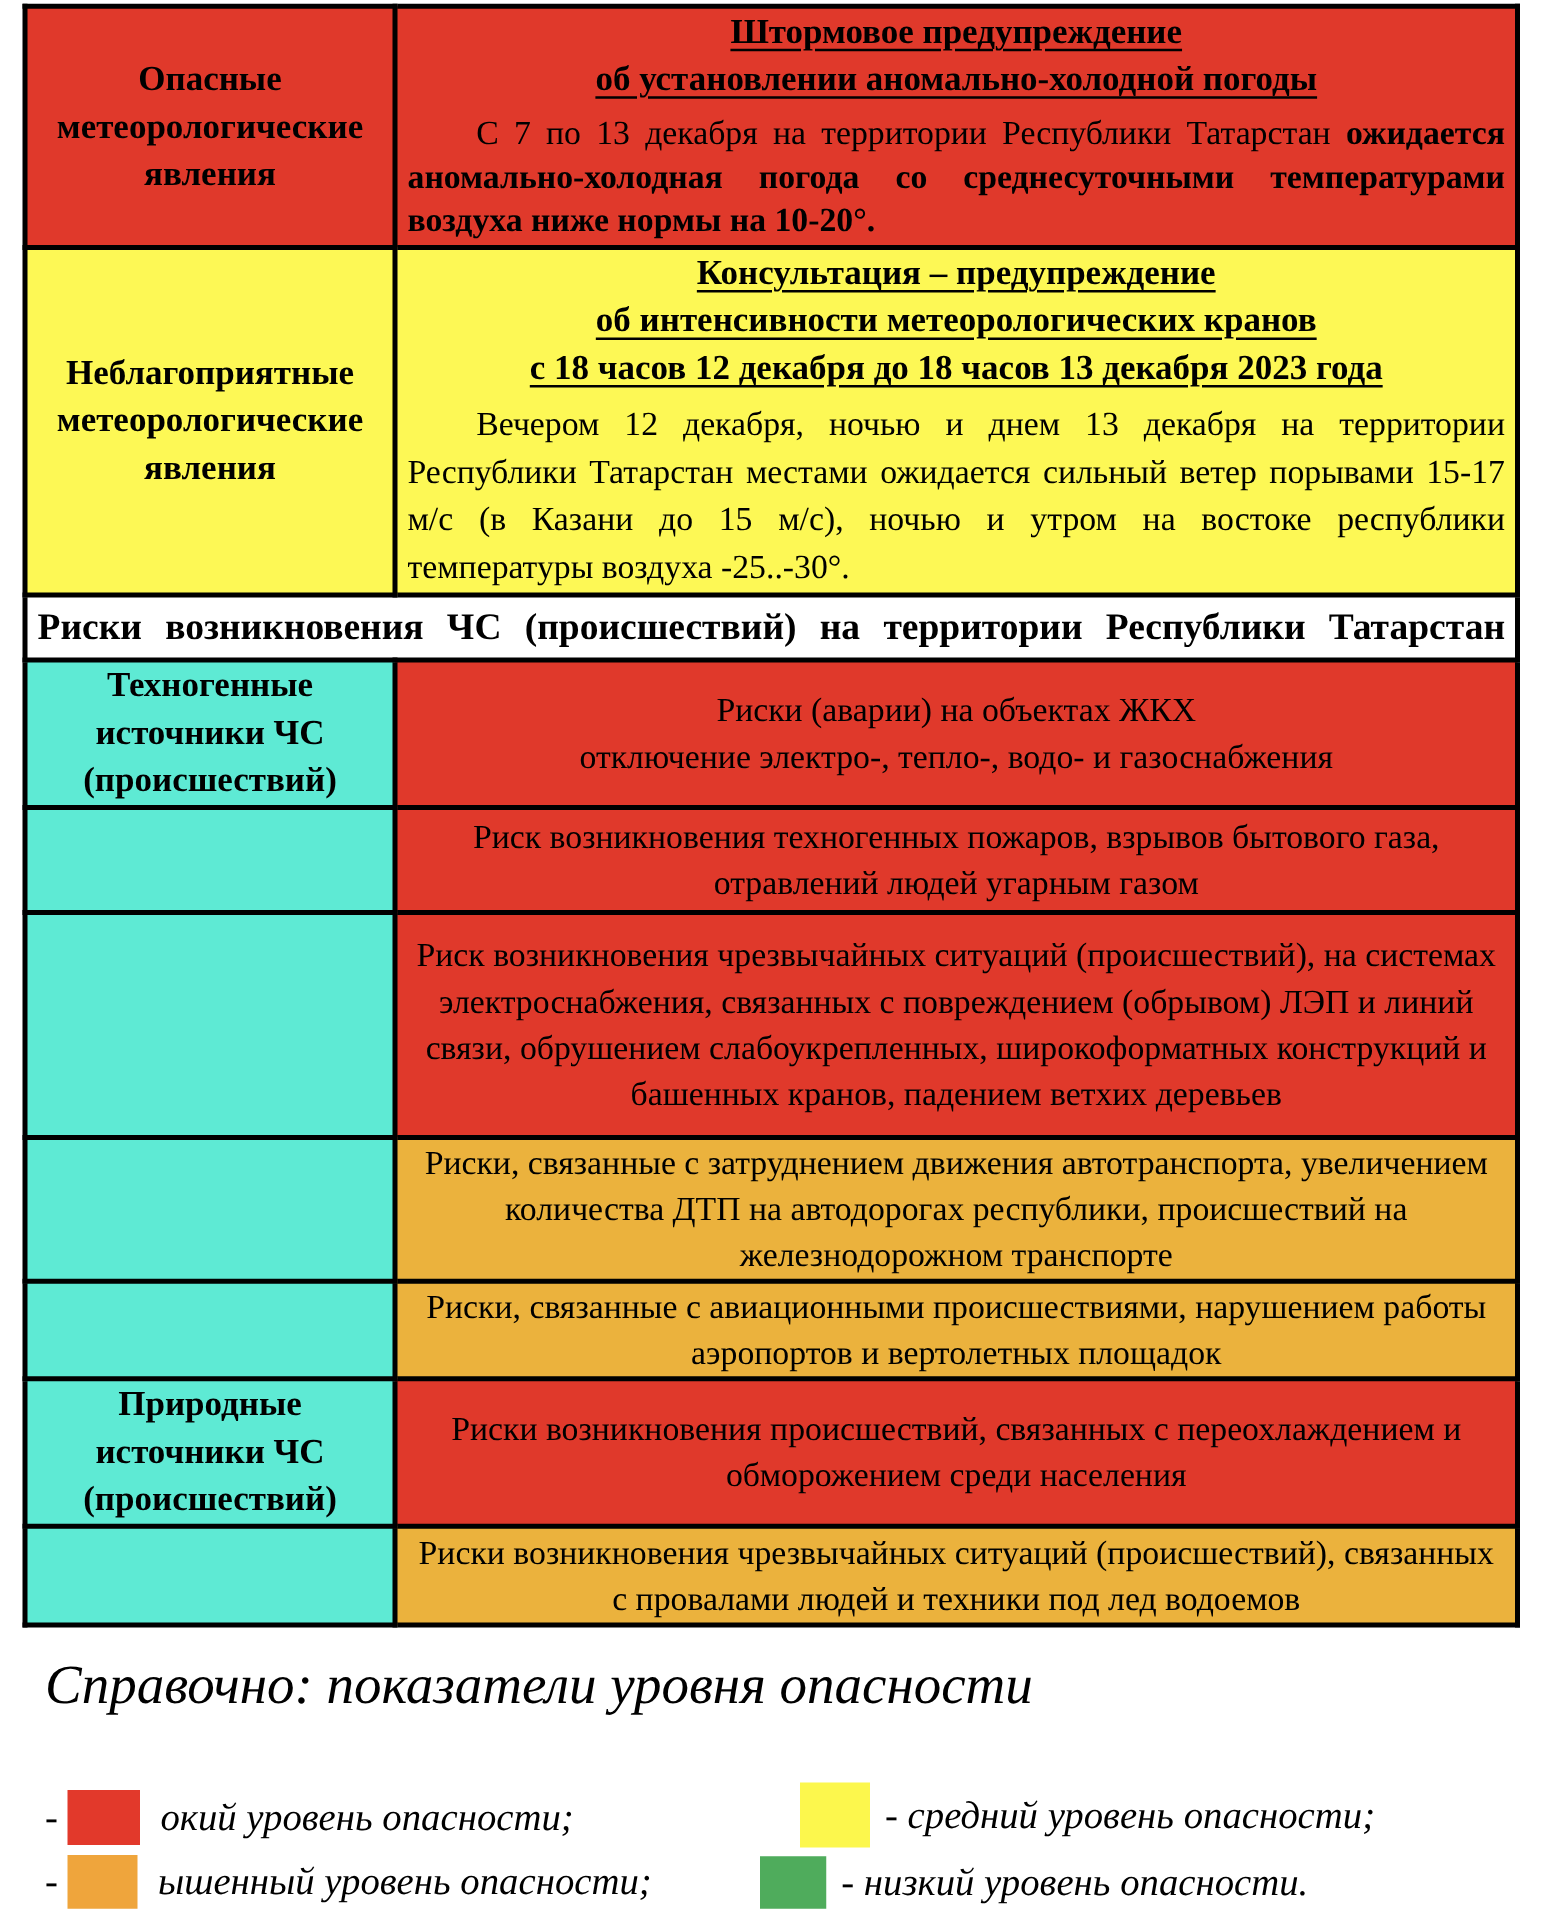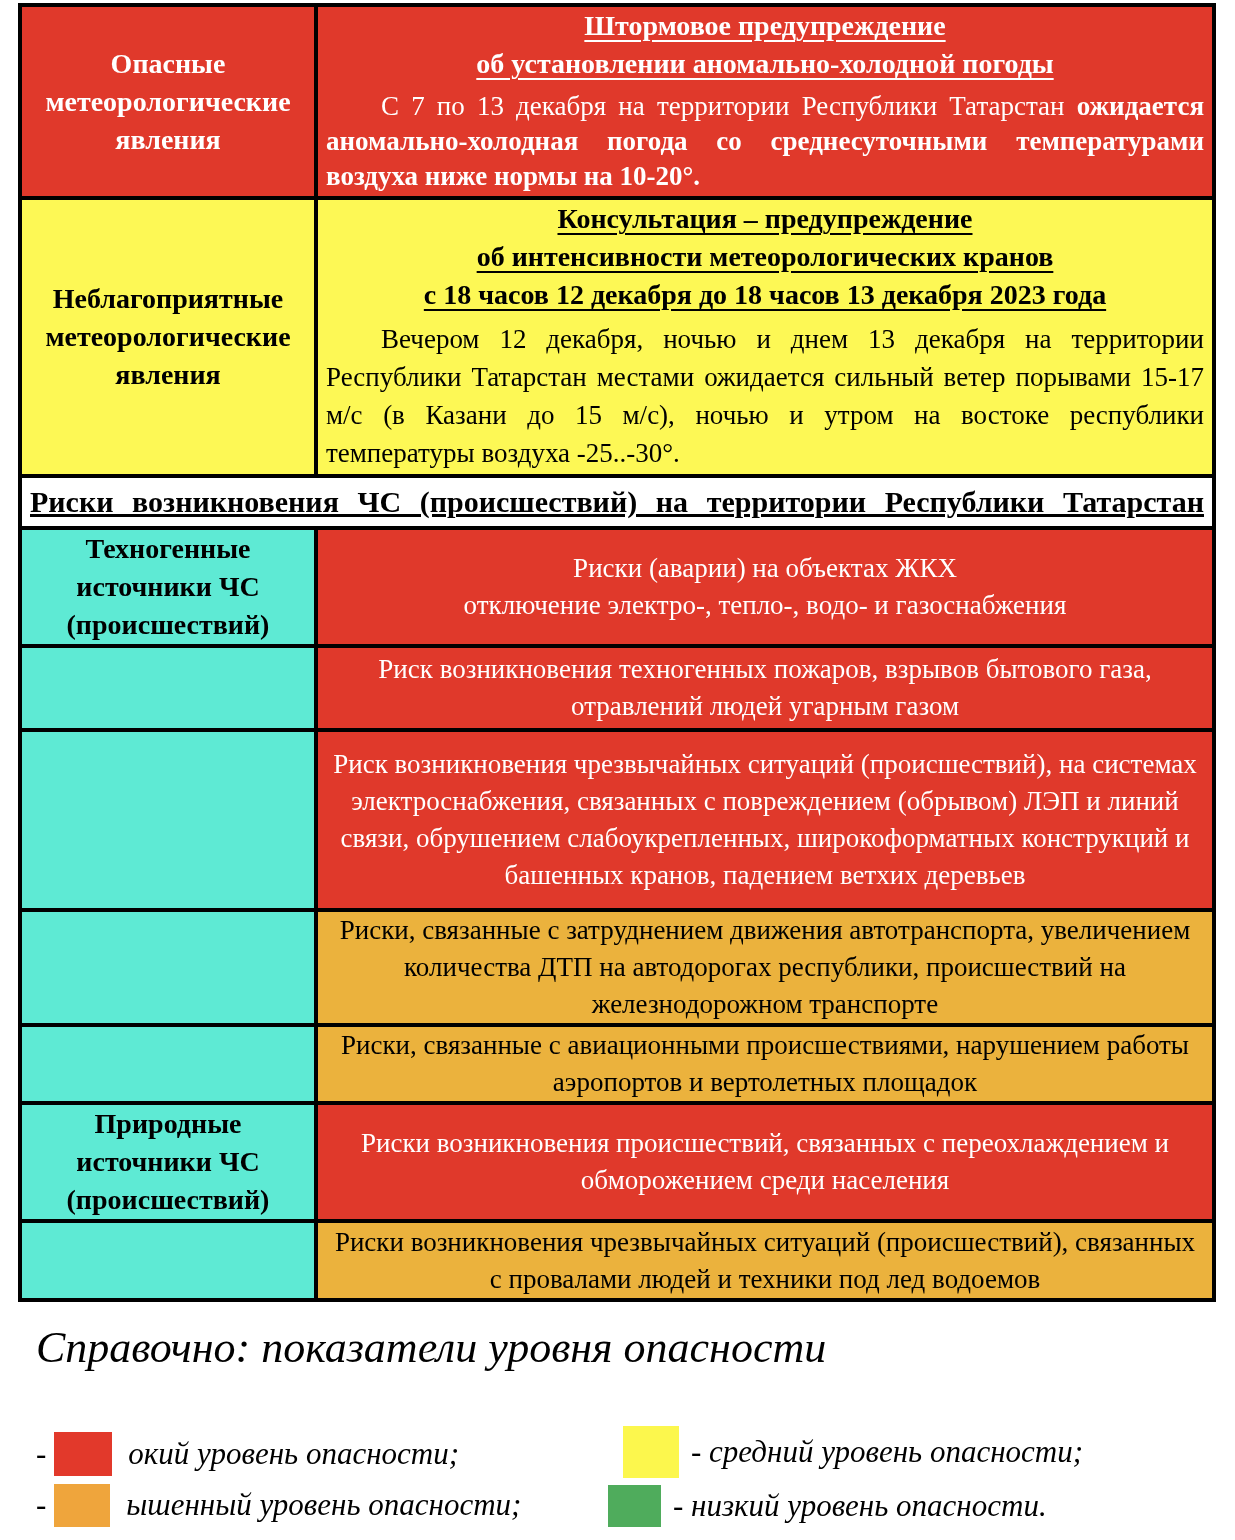--- a/index.html
+++ b/index.html
@@ -18,34 +18,34 @@
   }
   table.hazard td{
     border:4px solid #000;
     vertical-align:middle;
     padding:0 8px;
   }
   col.c-left{width:296px;}
   
   tr.tr-1{height:165px;}
   tr.tr-2{height:257px;}
-  tr.tr-3{height:52px;text-decoration:underline;}
+  tr.tr-3{height:52px;}
   tr.tr-4{height:108px;}
   tr.tr-5{height:84px;}
   tr.tr-6{height:180px;}
   tr.tr-7{height:114px;}
   tr.tr-8{height:75px;}
   tr.tr-9{height:115px;}
   tr.tr-10{height:79px;}
 
   .lvl-red{background:var(--red,#E0392B);}
   .lvl-yellow{background:var(--yellow,#FDF855);}
   .lvl-orange{background:var(--orange,#EBB23D);}
 
-  .wt{color:#ffffff;}
+  .wt{color:#000000;}
   .lcell{
     text-align:center;font-weight:bold;font-size:28px;line-height:38px;
     background:#5eead4;
   }
   .lcell.lvl-red{background:var(--red,#E0392B);}
   .lcell.lvl-yellow{background:var(--yellow,#FDF855);}
   .rcell{
     text-align:center;font-size:27px;line-height:37px;
   }
   .pre{white-space:pre-line;}
@@ -77,21 +77,21 @@
     position:absolute;display:flex;align-items:center;
     font-style:italic;font-size:31px;line-height:1.1;white-space:nowrap;
   }
   .legend-dash{margin-right:8px;}
   .swatch{display:inline-block;flex:0 0 auto;}
   .sw-high{width:58px;height:44px;}
   .sw-medium{width:56px;height:52px;}
   .sw-elevated{width:56px;height:43px;}
   .sw-low{width:53px;height:42px;}
   .li-high{left:36px;top:1432px;}
-  .li-medium{left:623px;top:1426px;justify-content:center;}
+  .li-medium{left:640px;top:1426px;justify-content:center;}
   .li-elevated{left:36px;top:1484px;}
   .li-low{left:608px;top:1485px;}
   .li-medium .legend-label,.li-low .legend-label{margin-left:12px;}
   .li-high .legend-label,.li-elevated .legend-label{margin-left:16px;}
 </style>
 </head>
 <body>
 
 <div class="page">
 

